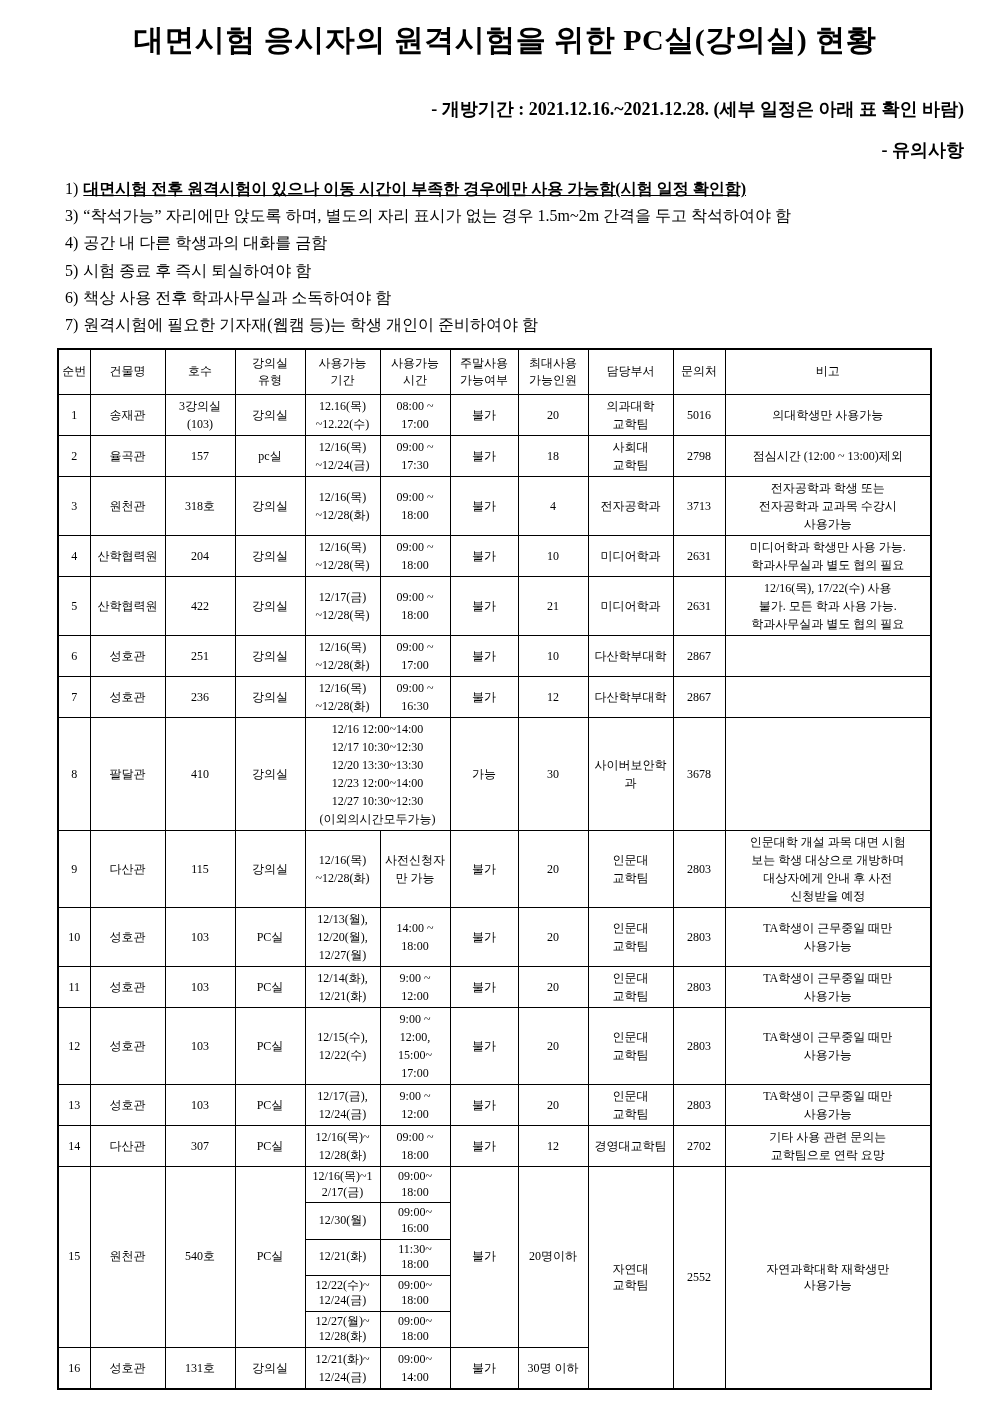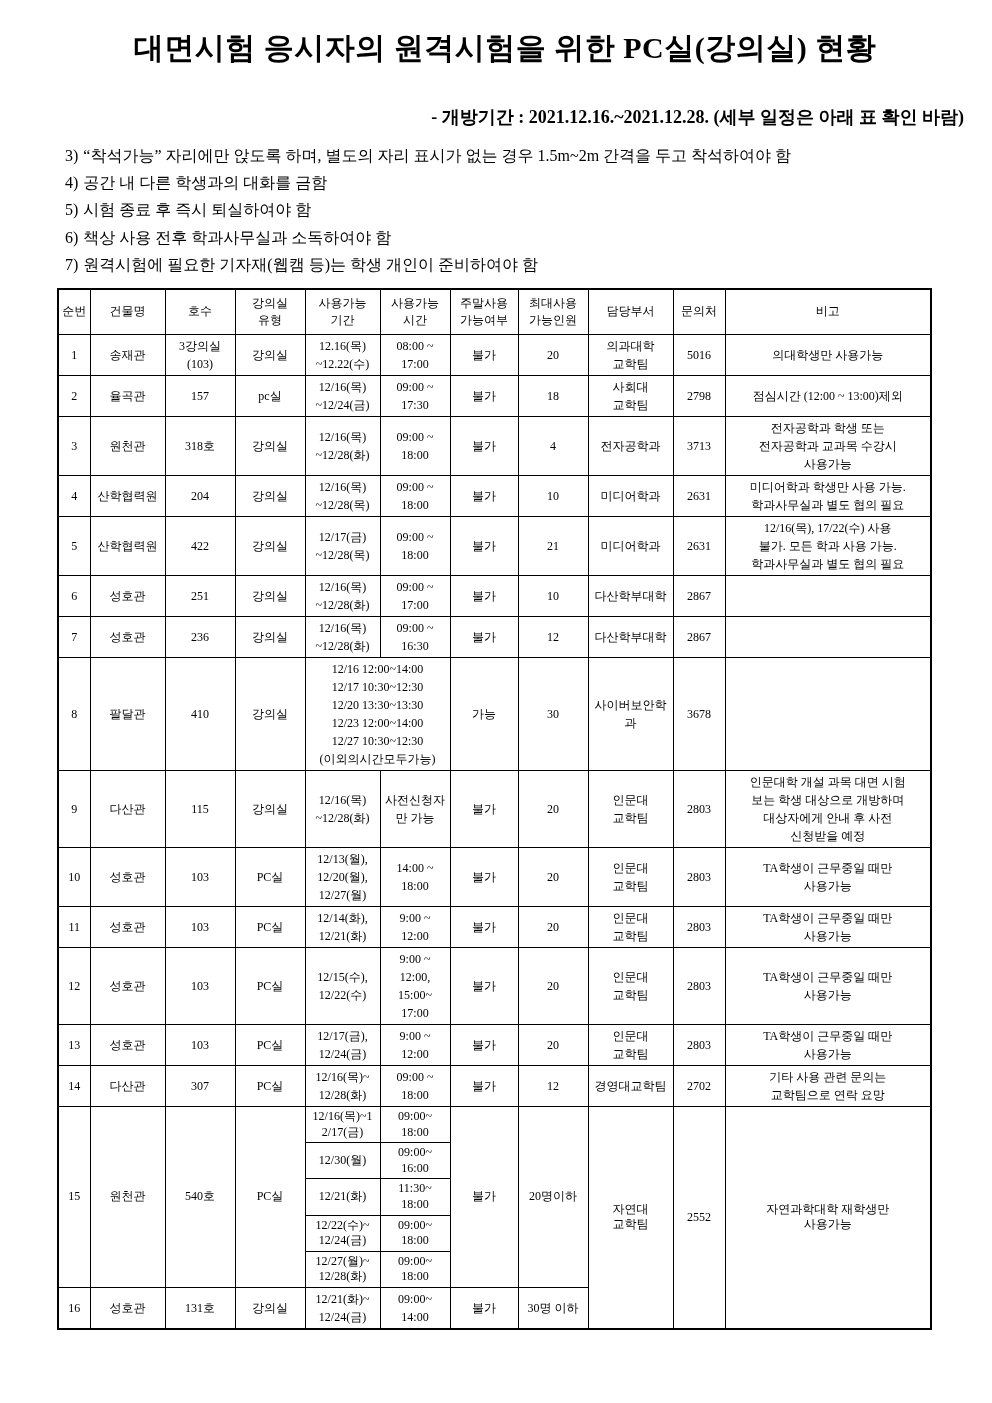--- a/index.html
+++ b/index.html
@@ -10,21 +10,21 @@
     font-family: "Liberation Serif", "DejaVu Serif", serif;
   }
   body { width: 992px; min-height: 1403px; }
   .page { padding: 6px 28px 30px 46px; }
 
   .doc-title {
     text-align: center;
     font-size: 30px;
     font-weight: 700;
     letter-spacing: 0.5px;
-    margin: 22px 0 36px 0;
+    margin: 14px 0 36px 0;
   }
 
   .intro-line {
     font-size: 18px;
     font-weight: 600;
     margin: 0 0 17px 0;
     white-space: nowrap;
     text-align: right;
   }
 
@@ -66,22 +66,24 @@
   table.roomtbl tr.sub td { line-height: 1.3; }
 </style>
 </head>
 <body>
 
 <div class="page">
 
   <h1 class="doc-title">대면시험 응시자의 원격시험을 위한 PC실(강의실) 현황</h1>
 
   <div class="intro-line">- 개방기간 : 2021.12.16.~2021.12.28. (세부 일정은 아래 표 확인 바람)</div>
+  <div class="intro-line">- 유의사항</div>
 
   <div class="notes">
+    <div class="note"><span class="note-num">1)</span><span class="note-text emph">대면시험 전후 원격시험이 있으나 이동 시간이 부족한 경우에만 사용 가능함(시험 일정 확인함)</span></div>
     <div class="note"><span class="note-num">3)</span><span class="note-text">“착석가능” 자리에만 앉도록 하며, 별도의 자리 표시가 없는 경우 1.5m~2m 간격을 두고 착석하여야 함</span></div>
     <div class="note"><span class="note-num">4)</span><span class="note-text">공간 내 다른 학생과의 대화를 금함</span></div>
     <div class="note"><span class="note-num">5)</span><span class="note-text">시험 종료 후 즉시 퇴실하여야 함</span></div>
     <div class="note"><span class="note-num">6)</span><span class="note-text">책상 사용 전후 학과사무실과 소독하여야 함</span></div>
     <div class="note"><span class="note-num">7)</span><span class="note-text">원격시험에 필요한 기자재(웹캠 등)는 학생 개인이 준비하여야 함</span></div>
   </div>
 
   <table class="roomtbl">
     <colgroup>
       <col style="width:32px">

